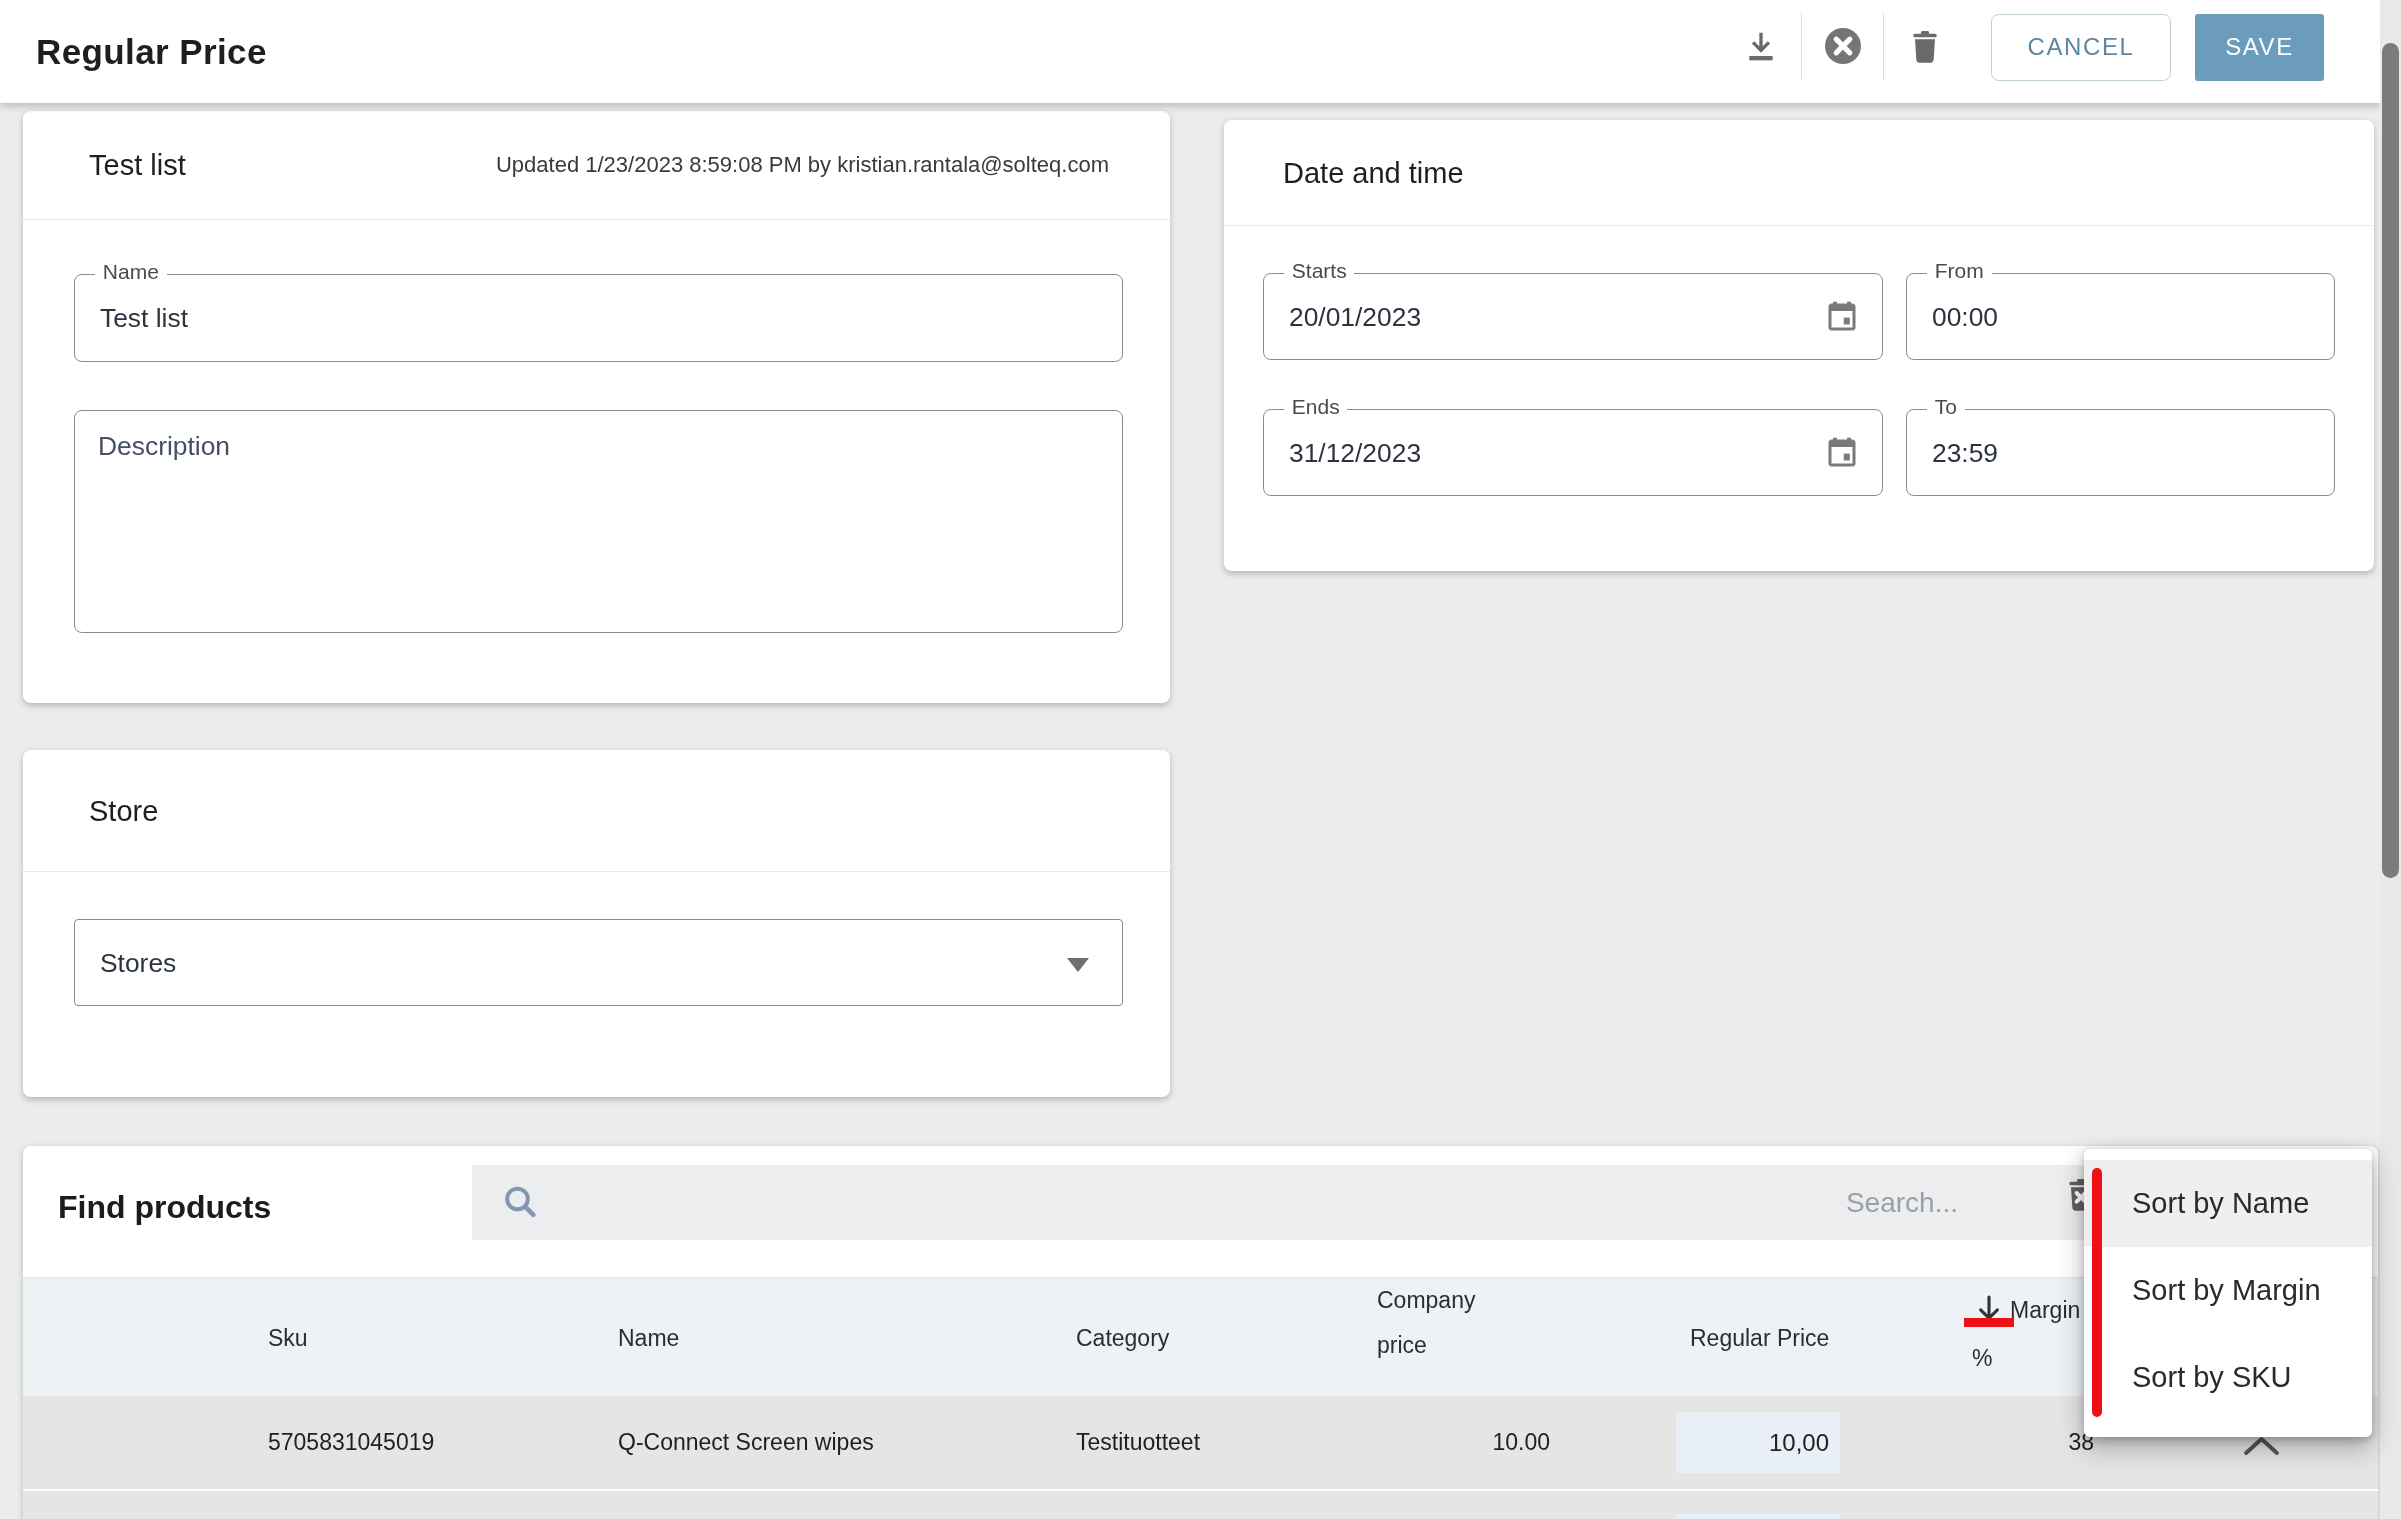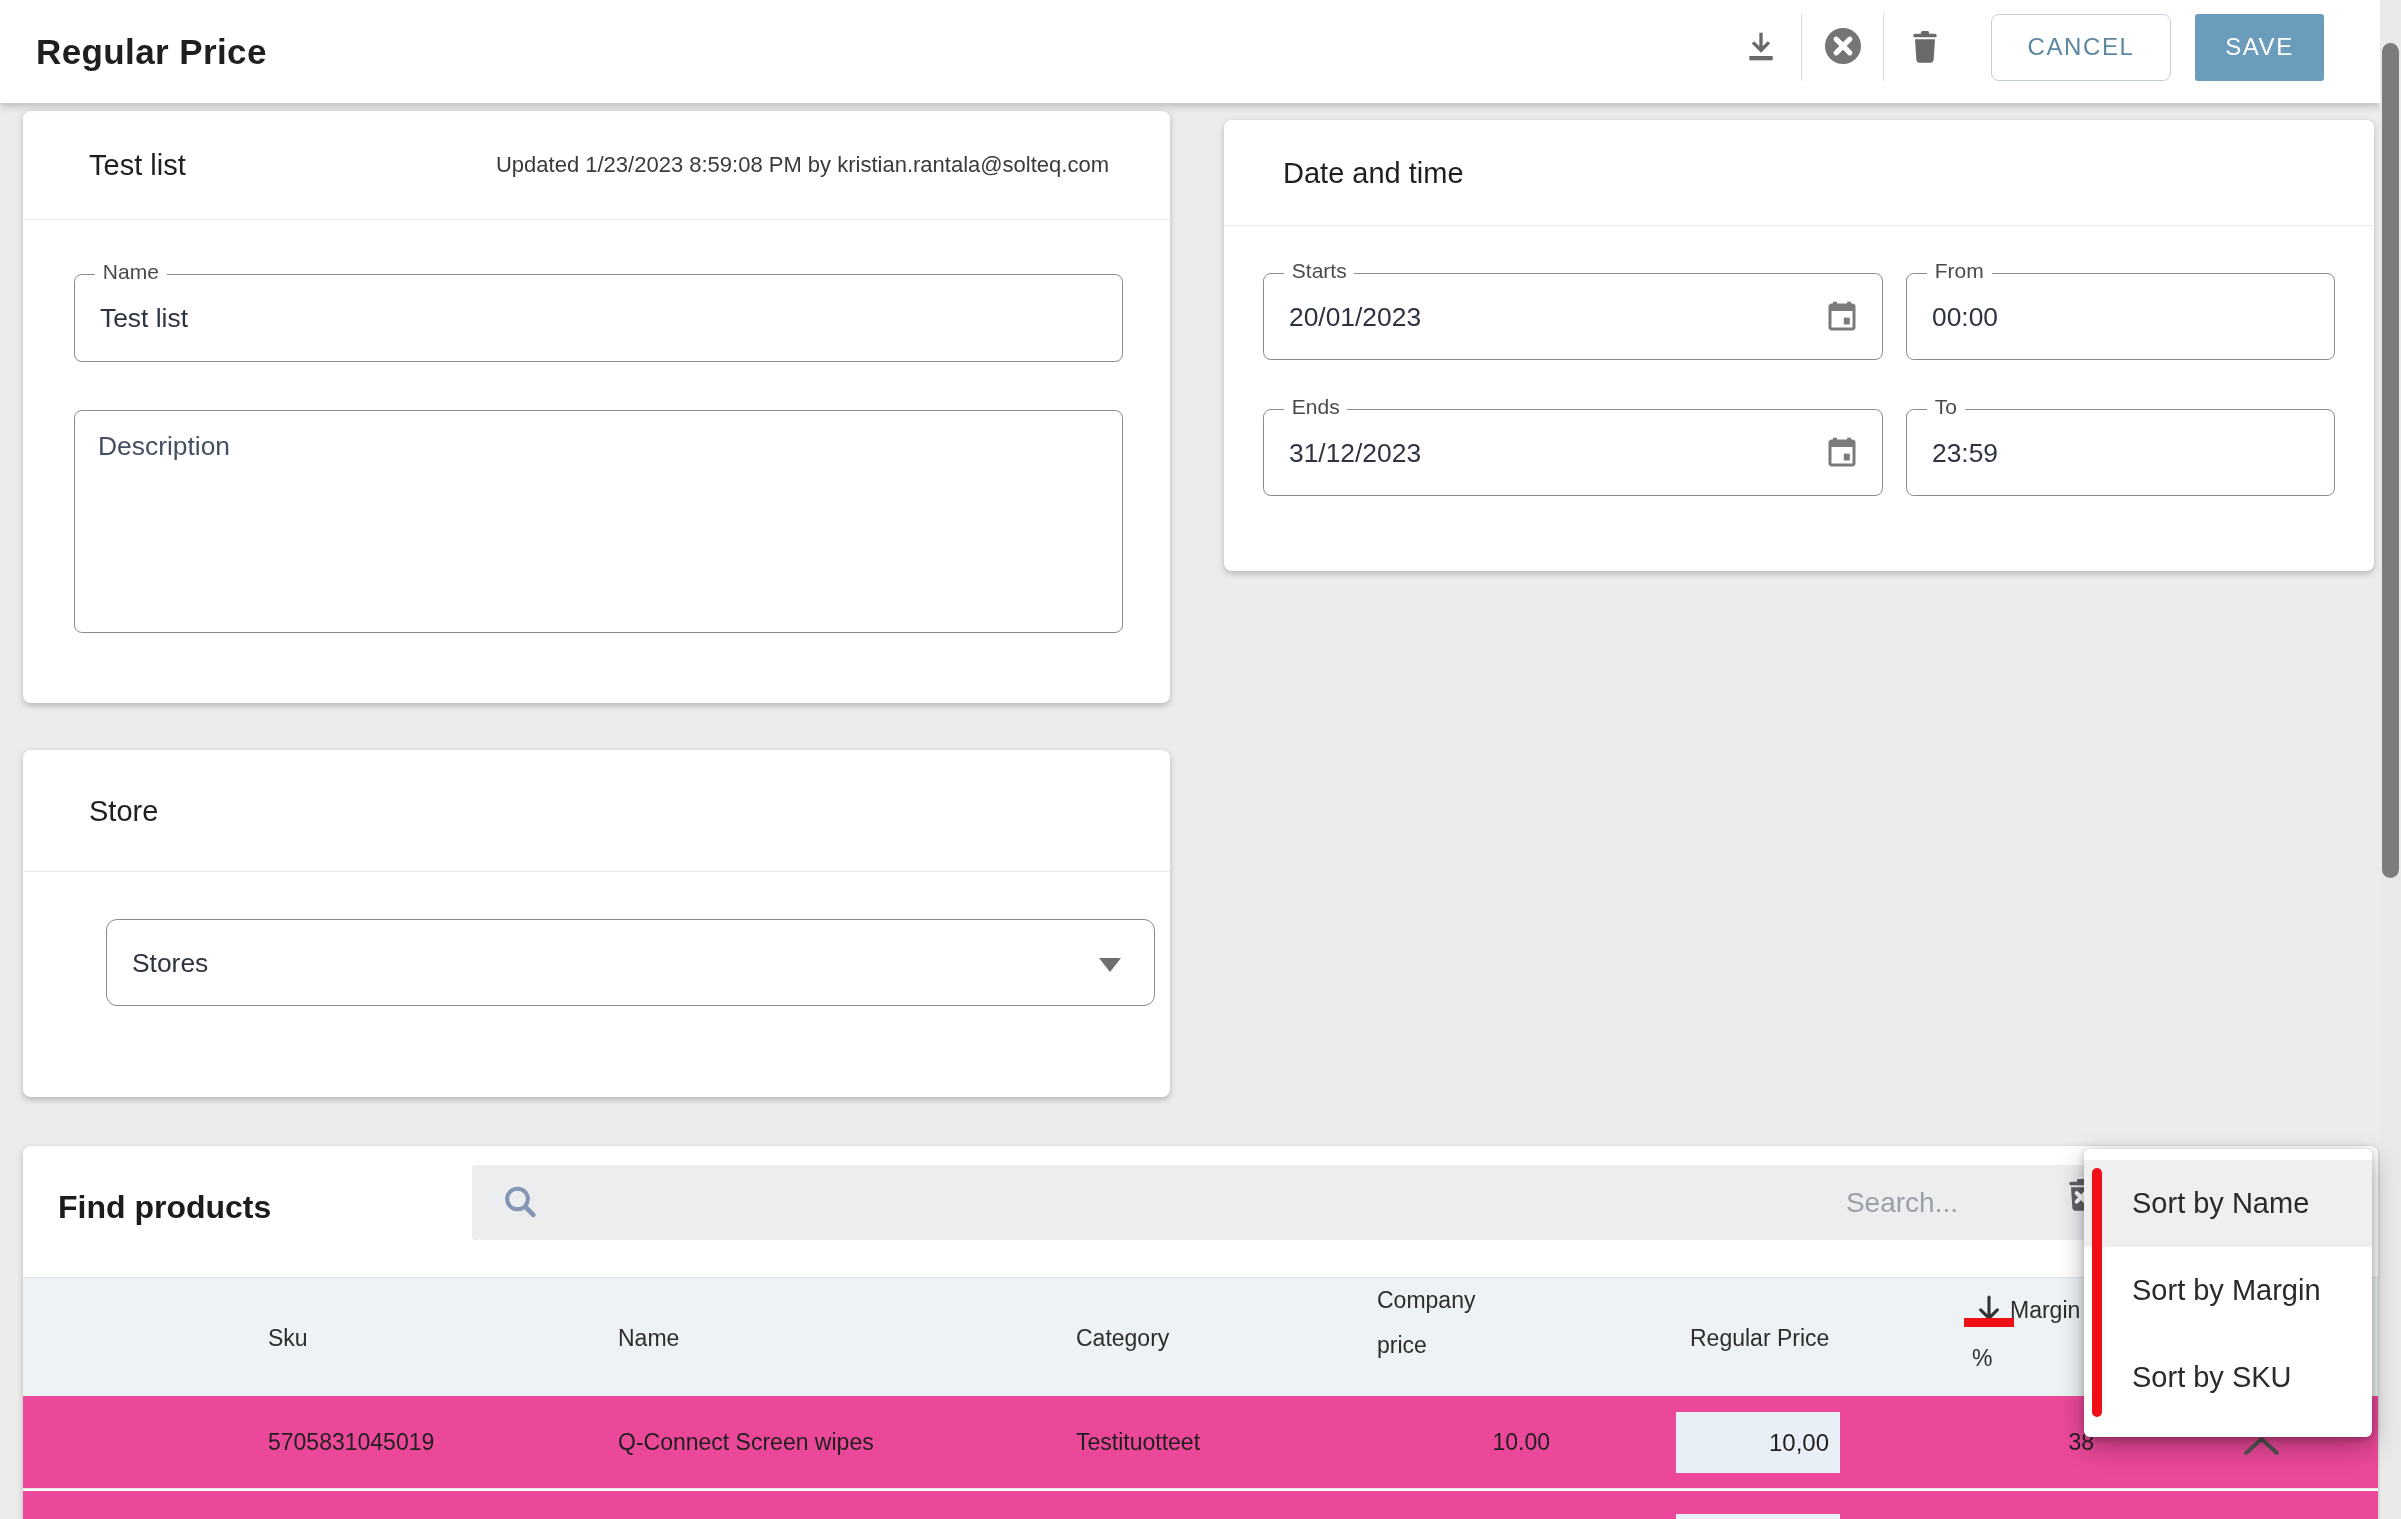--- a/index.html
+++ b/index.html
@@ -35,40 +35,40 @@
                     font-size:21px; color:#4a4a4a; }
   .ofield .fvalue { position:absolute; left:25px; top:50%; transform:translateY(-50%);
                     font-size:26.4px; color:#2d3440; border:0; outline:0; background:transparent;
                     width:70%; font-family:inherit; }
   .cal-icon { position:absolute; right:22px; top:50%; transform:translateY(-50%); cursor:pointer; }
 
   .desc-area { position:absolute; border:1.6px solid #8b8b8b; border-radius:7.8px; background:#fff;
                resize:none; outline:0; padding:20px 23px; font-size:26.4px; color:#2d3440; font-family:inherit; }
   .desc-area::placeholder { color:#454f63; opacity:1; }
 
-  .dropdown { position:absolute; border:1.6px solid #8b8b8b; border-radius:11px; background:#fff; cursor:pointer;margin-left:32px; }
+  .dropdown { position:absolute; border:1.6px solid #8b8b8b; border-radius:4px; background:#fff; cursor:pointer; }
   .dropdown .dvalue { position:absolute; left:25px; top:50%; transform:translateY(-50%); font-size:26.4px; color:#2d3440; }
   .caret { position:absolute; right:33px; top:50%; transform:translateY(-35%);
            width:0; height:0; border-left:11px solid transparent; border-right:11px solid transparent;
            border-top:14px solid #6e6e6e; }
 
   
   .fp-title { position:absolute; left:35px; top:61px; transform:translateY(-50%);
               font-size:32px; font-weight:600; color:#1c1c1c; }
   .searchbar { position:absolute; left:449px; top:19.4px; width:1881px; height:75px; background:#ecedef; border-radius:3.1px; }
   .search-input { position:absolute; left:87px; top:0; width:1399px; height:75px; border:0; outline:0;
                   background:transparent; font-size:28px; color:#555; font-family:inherit;text-align:right; }
   .search-input::placeholder { color:#9aa0a6; opacity:1; }
   .search-glass { position:absolute; left:28px; top:50%; transform:translateY(-50%); }
   .clear-btn { position:absolute; left:2038px; top:28px; cursor:pointer; }
 
   .thead { position:absolute; left:0; top:131px; width:100%; height:120px; background:#edf2f5; border-top:0.8px solid #e3e3e3; }
   .th { position:absolute; top:0; height:120px; display:flex; align-items:center; font-size:23px; color:#2d2d2d; }
   .th-wrap { width:148px; line-height:45px; display:block; top:50%; transform:translateY(-50%); position:absolute; }
-  .trow { position:absolute; left:0; width:100%; height:93px; background:#ec4899; border-bottom:1.6px solid #e6e6e6; }
+  .trow { position:absolute; left:0; width:100%; height:93px; background:#e5e5e5; border-bottom:1.6px solid #e6e6e6; }
   .td { position:absolute; top:0; height:93px; display:flex; align-items:center; font-size:23px; color:#1f1f1f; }
   .price-box { position:absolute; left:1653px; top:16.3px; width:164px; height:61px; background:#e9eff6;
                display:flex; align-items:center; justify-content:flex-end; padding-right:11px;
                font-size:24px; color:#1f1f1f; cursor:text; }
   .red-underline { position:absolute; left:1941px; top:40px; width:50px; height:9.3px; background:#ee1016; }
 
   
   .sort-menu { position:absolute; left:2084px; top:1149px; width:288px; height:288px; background:#fff;
                border-radius:6.2px; box-shadow:0 9.3px 26.4px rgba(0,0,0,.30), 0 2.3px 7.8px rgba(0,0,0,.20);
                z-index:100; padding-top:11px; }

